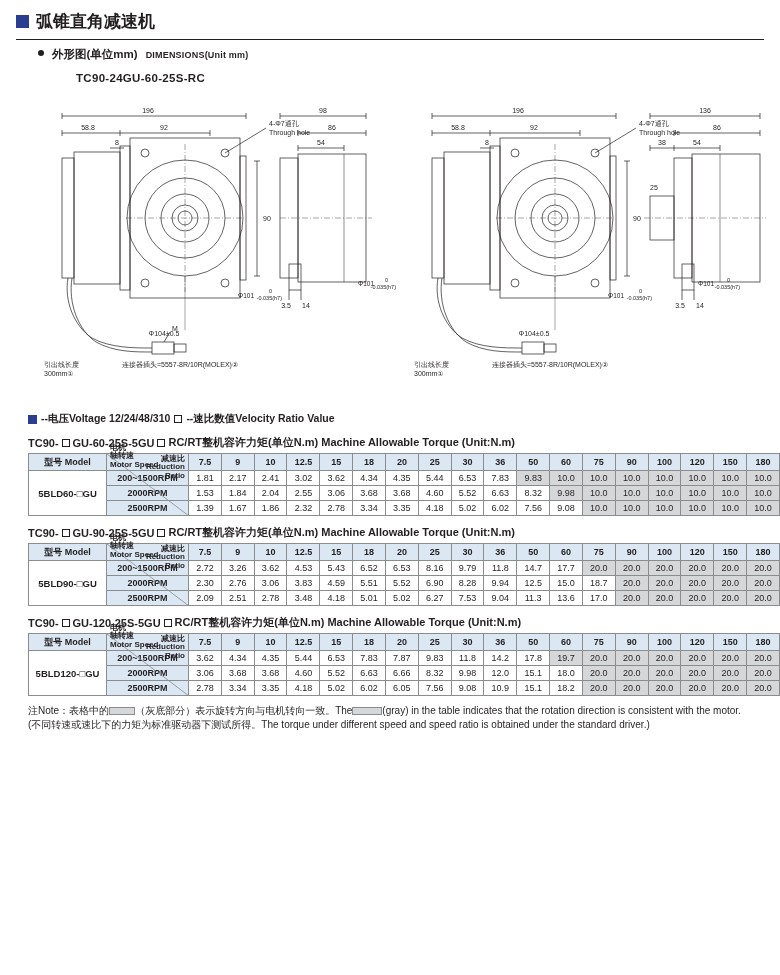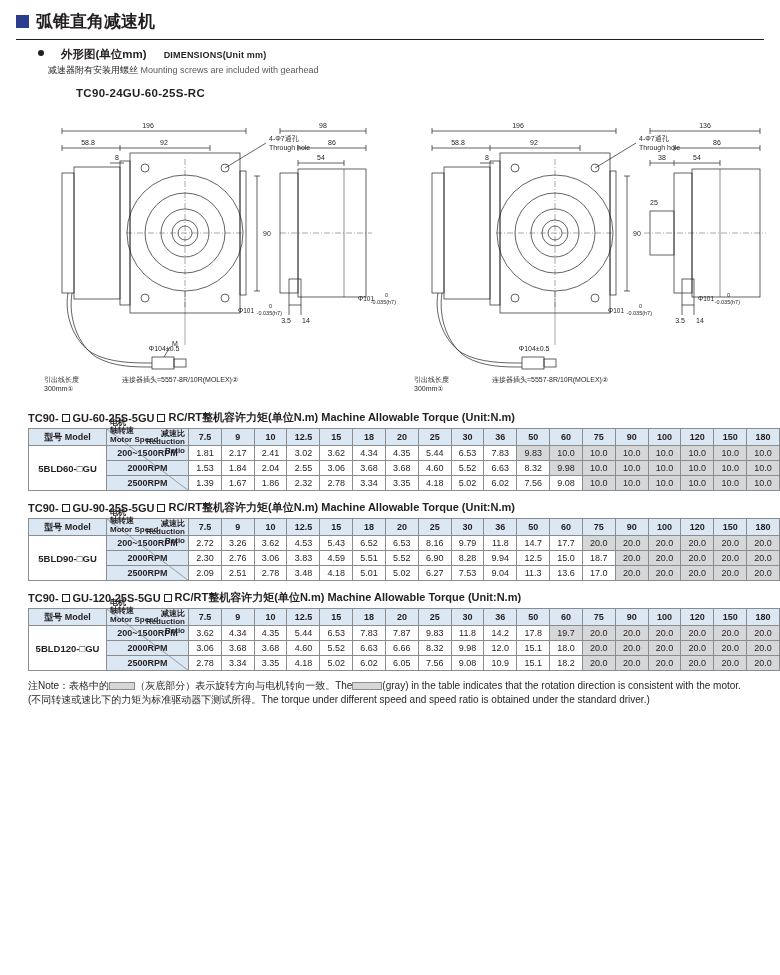--- a/index.html
+++ b/index.html
@@ -17,21 +17,21 @@
   .page { position:relative; width:780px; height:920px; padding: 8px 14px; }
 
   
   .title-row { display:flex; align-items:center; gap:7px; margin: 2px 0 6px 2px; }
   .title-sq { width:13px; height:13px; background:#2b3d8f; display:inline-block; }
   .title-cn { font-size:17px; font-weight:bold; letter-spacing:0px; }
   .title-en { font-size:17px; font-weight:bold; }
   .title-rule { border-bottom:1.5px solid #231f20; margin: 0 2px 7px 2px; }
 
   
-  .sec-head { display:flex; align-items:baseline; gap:17px; margin-left:24px; }
+  .sec-head { display:flex; align-items:baseline; gap:8px; margin-left:24px; }
   .bullet { width:6px; height:6px; border-radius:50%; background:#231f20; display:inline-block; position:relative; top:-2px;}
   .sec-cn { font-size:11.5px; font-weight:bold; }
   .sec-en { font-size:9px; font-weight:bold; letter-spacing:0.2px;}
   .sub-line { margin-left:34px; font-size:9px; margin-top:2px; }
   .sub-line .cn { font-size:9px; }
   .sub-line .en { color:#58595b; }
 
   .model-code { margin-left:62px; margin-top:10px; font-size:11.5px; font-weight:bold; letter-spacing:0.3px;}
 
   
@@ -75,24 +75,20 @@
   <div class="title-row">
     <span class="title-sq"></span>
     <span class="title-cn">弧锥直角减速机</span>
   </div>
   <div class="title-rule"></div>
 
   <div class="sec-head">
     <span class="bullet"></span>
     <span class="sec-cn">外形图(单位mm)</span>
     <span class="sec-en">DIMENSIONS(Unit mm)</span>
-  </div>
-  <div class="sub-line">
-    <span class="cn">减速器附有安装用螺丝</span>
-    <span class="en">Mounting screws are included with gearhead</span>
   </div>
 
   <div class="model-code">TC90-24GU-60-25S-RC</div>
 
   <div class="draw-wrap">
     <svg width="752" height="300" viewBox="0 0 752 300">
       <g stroke="#231f20" fill="none" stroke-width="0.7" font-family="Liberation Sans, sans-serif" font-size="7">
 
         <line x1="48" y1="30" x2="232" y2="30"></line>
         <path d="M48,27 L48,33 M232,27 L232,33"></path>
@@ -281,20 +277,26 @@
         <text x="692" y="334" stroke="none" fill="#231f20" font-size="5.5">0</text>
         <text x="692" y="341" stroke="none" fill="#231f20" font-size="5.5">-0.03</text>
         <text x="640" y="379" text-anchor="middle" stroke="none" fill="#231f20">12</text>
         <text x="651" y="375" stroke="none" fill="#231f20" font-size="5.5">0</text>
         <text x="651" y="382" stroke="none" fill="#231f20" font-size="5.5">-0.1</text>
       </g>
     </svg>
   </div>
 
 
+  <div class="volt-line">
+    <span class="sq-f"></span>
+    <span>--电压Voltage 12/24/48/310</span>
+    <span class="sq-o"></span>
+    <span>--速比数值Velocity Ratio Value</span>
+  </div>
 
   <div class="tbl-title">
     <span>TC90-</span>
       <span class="sqm"></span>
       <span>GU-60-25S-5GU</span>
       <span class="sqm"></span>
       <span>RC/RT整机容许力矩(单位N.m) Machine Allowable Torque (Unit:N.m)</span>
   </div>
   <table class="mt">
     <thead>

